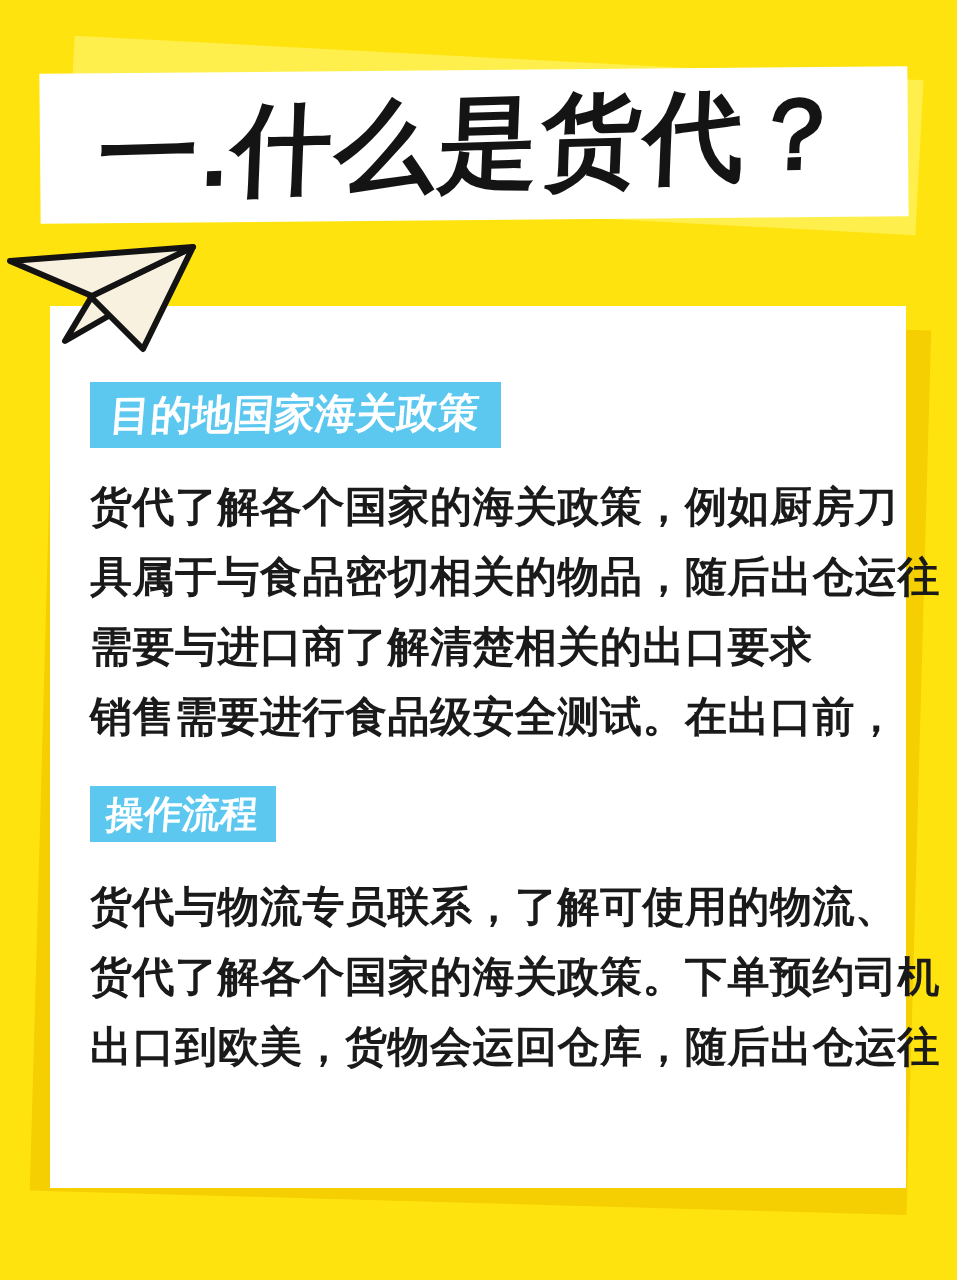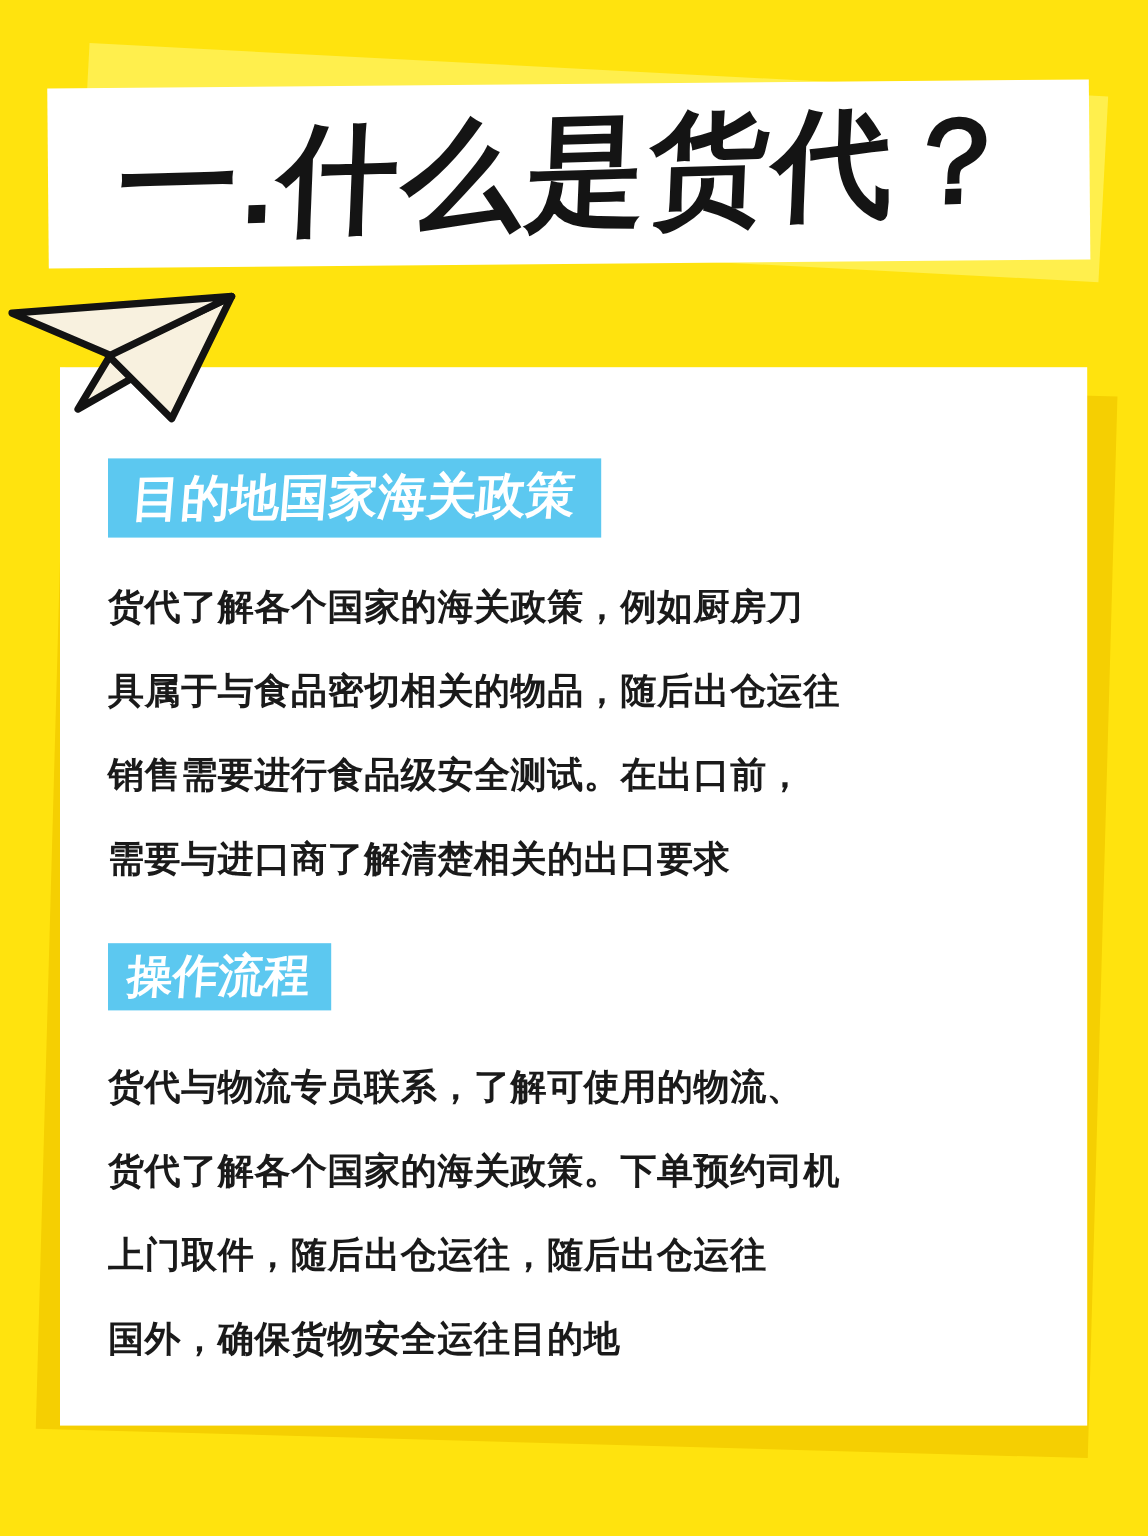--- a/index.html
+++ b/index.html
@@ -72,25 +72,25 @@
     padding:12px 22px 13px 20px;
   }
   .badge-2{
     margin-top:34px;
     font-size:38px;
     padding:9px 18px 9px 16px;
   }
   .para{
     margin-top:24px;
     color:#1a1a1a;
-    font-size:30px;
+    font-size:42px;
     font-weight:600;
     letter-spacing:0.5px;
   }
-  .para-2{margin-top:30px;}
+  .para-2{margin-top:30px;text-align:center;}
   .para .line{
     line-height:70px;
     white-space:nowrap;
   }
   
   .plane{
     position:absolute;
     left:4px;top:238px;
     z-index:5;
   }
@@ -110,34 +110,33 @@
 
   <div class="card">
 
     <div>
       <div class="badge badge-1">
         <span>目的地国家海关政策</span>
       </div>
       <div class="para para-1">
         <div class="line">货代了解各个国家的海关政策，例如厨房刀</div>
         <div class="line">具属于与食品密切相关的物品，随后出仓运往</div>
+        <div class="line">需要与进口商了解清楚相关的出口要求</div>
         <div class="line">销售需要进行食品级安全测试。在出口前，</div>
-        <div class="line">需要与进口商了解清楚相关的出口要求</div>
       </div>
     </div>
 
     <div>
       <div class="badge badge-2">
         <span>操作流程</span>
       </div>
       <div class="para para-2">
         <div class="line">货代与物流专员联系，了解可使用的物流、</div>
         <div class="line">货代了解各个国家的海关政策。下单预约司机</div>
-        <div class="line">上门取件，随后出仓运往，随后出仓运往</div>
-        <div class="line">国外，确保货物安全运往目的地</div>
+        <div class="line">出口到欧美，货物会运回仓库，随后出仓运往</div>
       </div>
     </div>
 
   </div>
 
   <svg class="plane" width="206" height="122" viewBox="0 0 206 122">
 
     <polygon points="88,58 61,103 108,76" fill="#F8F1DF" stroke="#131313" stroke-width="6" stroke-linejoin="round"></polygon>
 
     <polygon points="189,9 86,58 139,111" fill="#F8F1DF" stroke="#131313" stroke-width="6" stroke-linejoin="round"></polygon>

